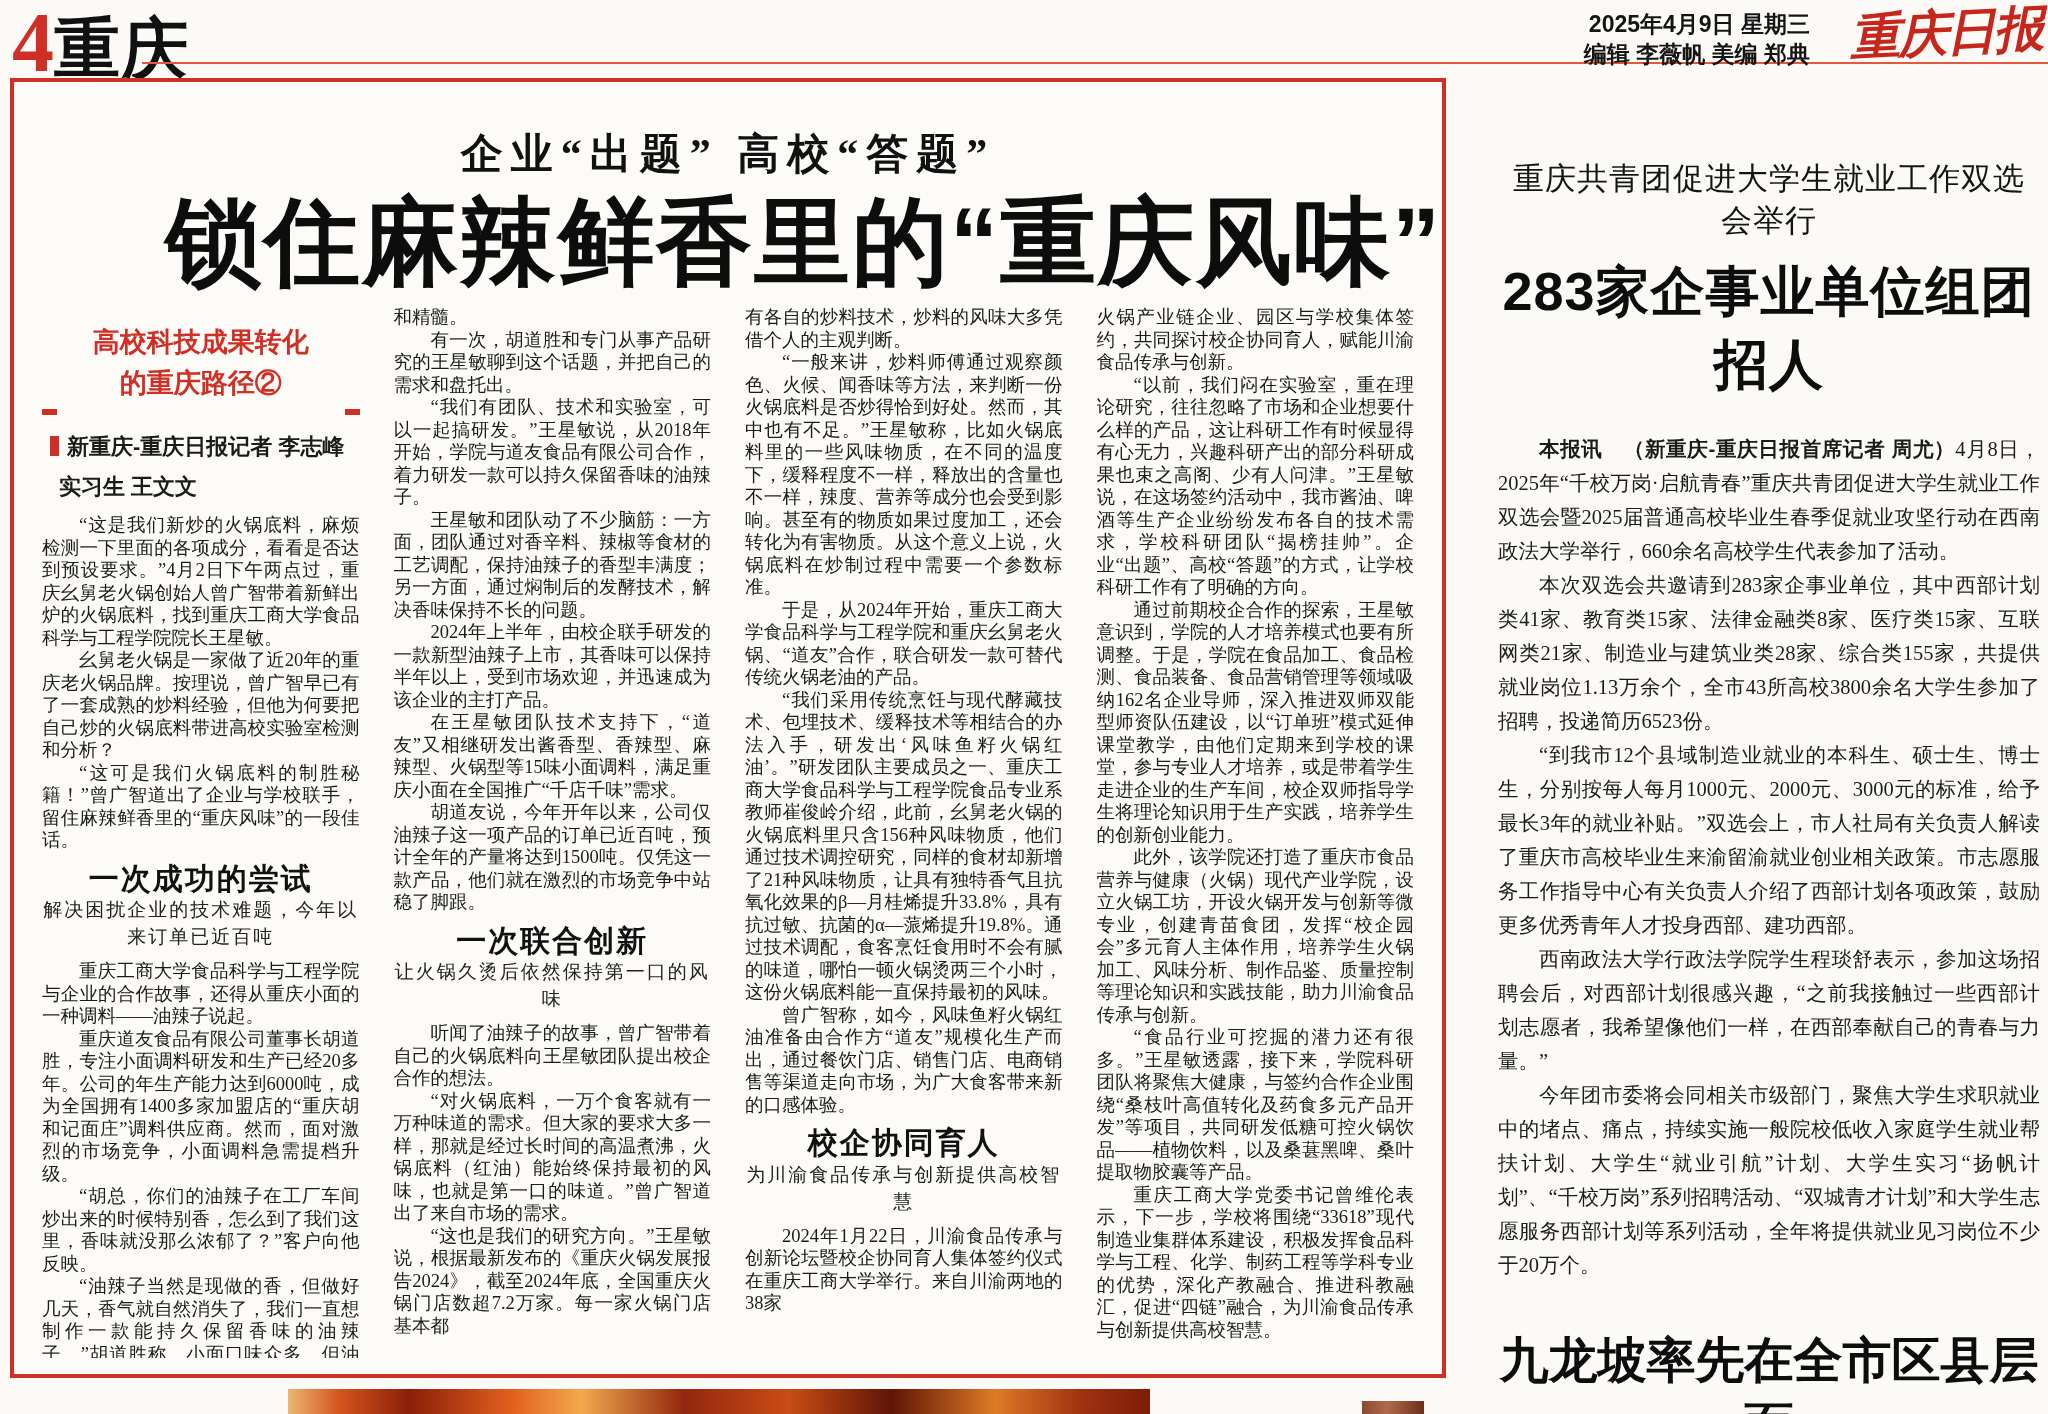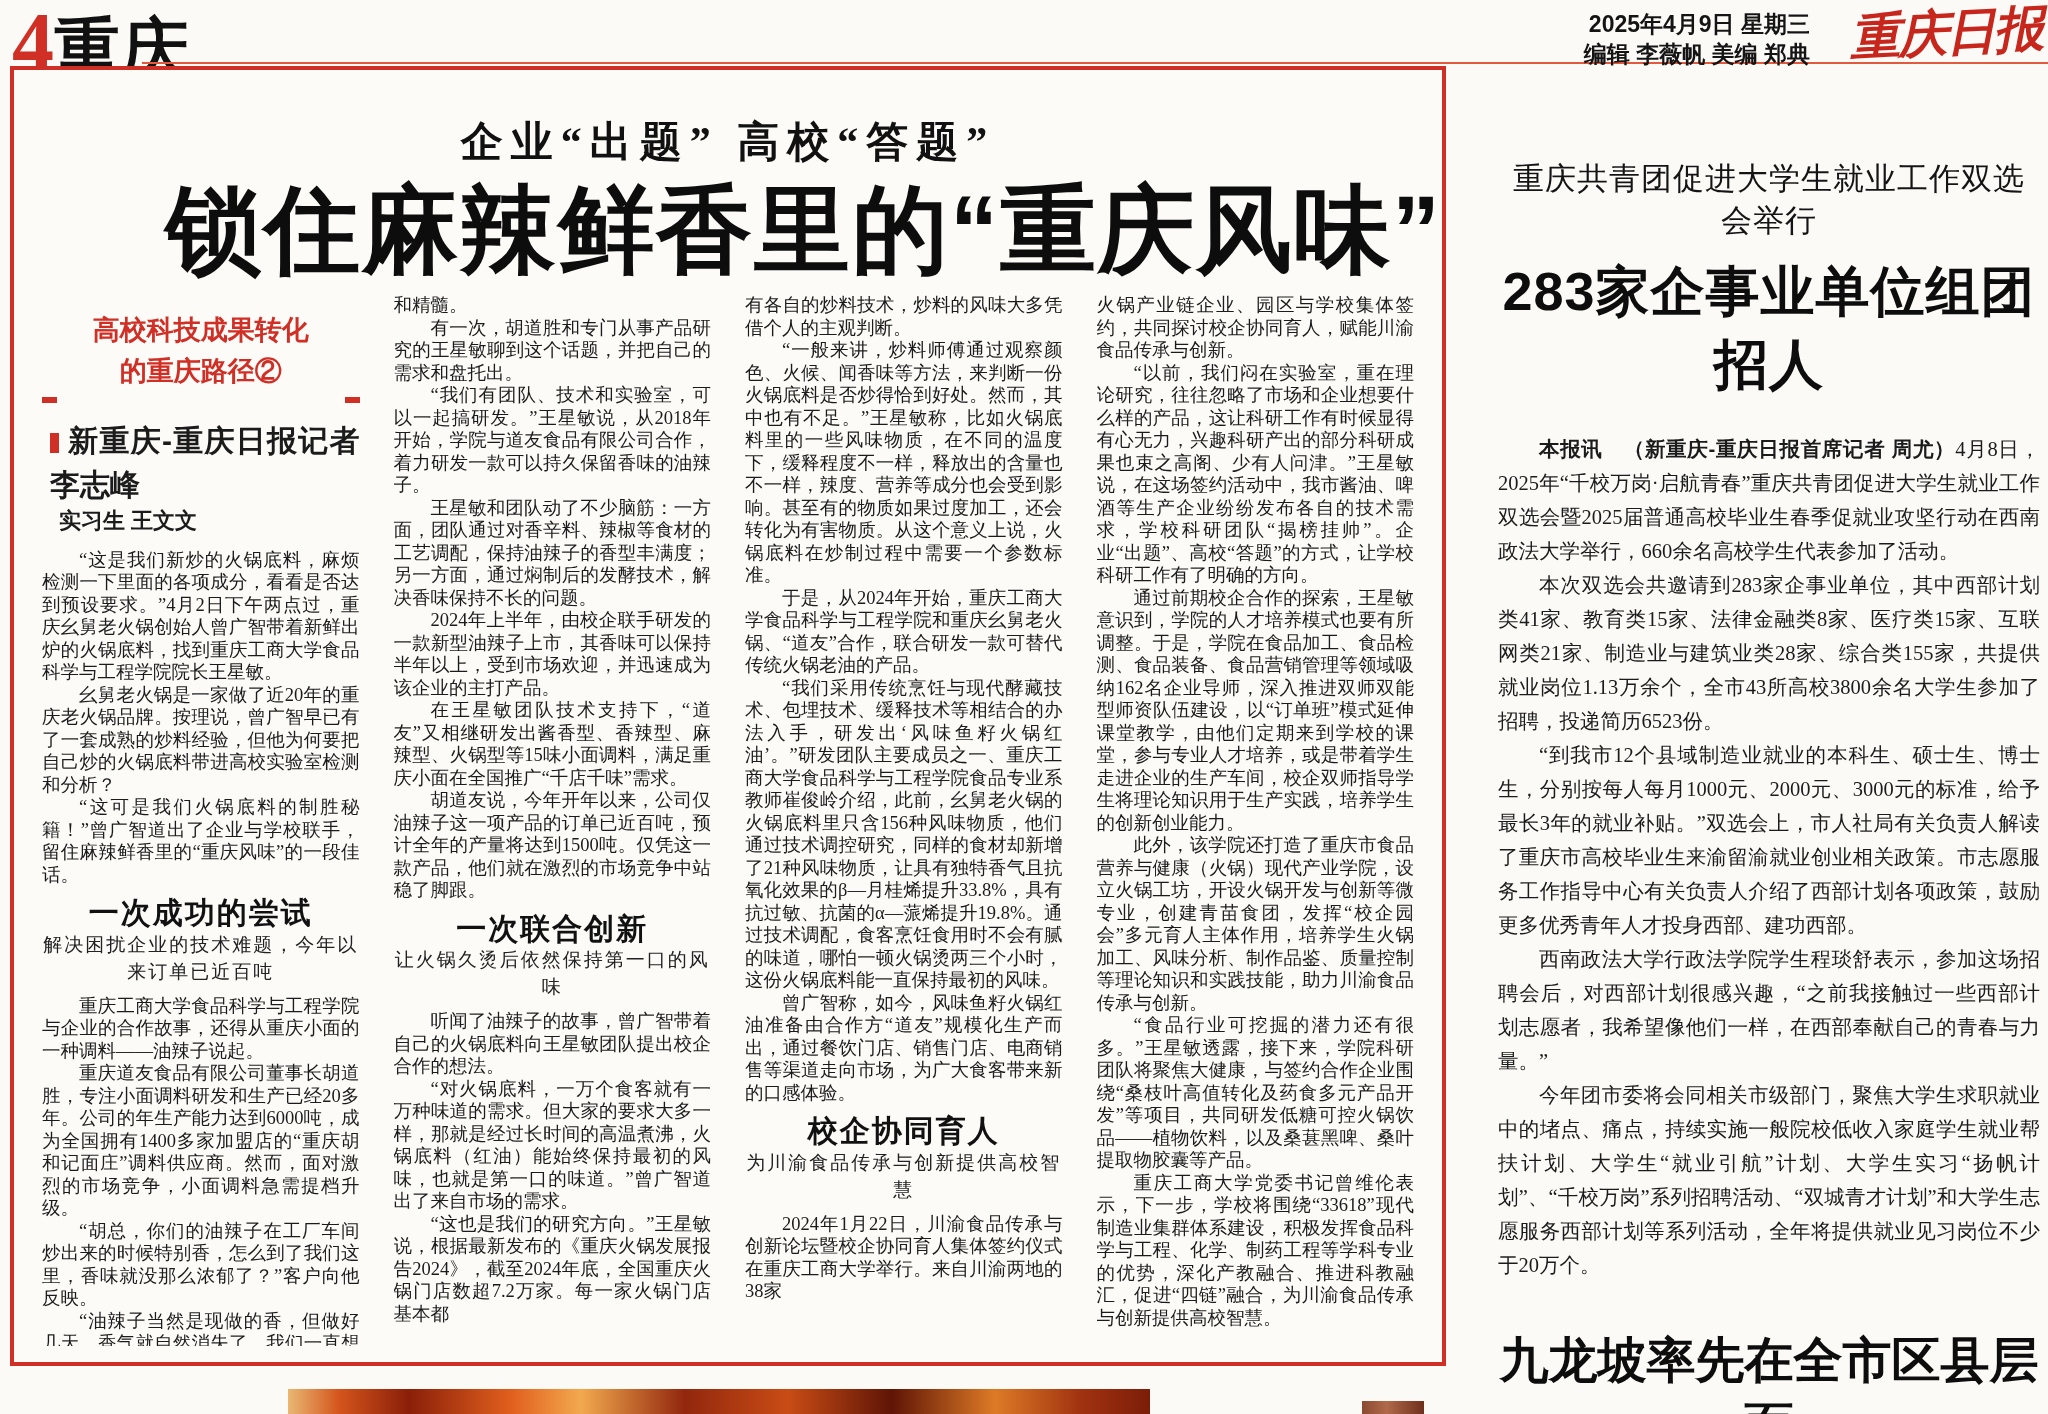--- a/index.html
+++ b/index.html
@@ -13,43 +13,43 @@
   .psec{font-size:66px;font-weight:900;color:#111;font-family:"Liberation Serif",serif;letter-spacing:2px;}
   .hrule{position:absolute;left:142px;top:62px;right:0;height:2px;background:#e25a3e;}
   .dateblock{position:absolute;right:238px;top:10px;text-align:right;
              font-family:"Liberation Sans",sans-serif;font-size:23px;font-weight:600;
              line-height:1.3;color:#141414;}
   .masthead{position:absolute;right:6px;top:0px;font-size:50px;font-weight:bold;font-style:italic;
             color:#c7261c;font-family:"DejaVu Serif",serif;transform:rotate(-3deg);
             letter-spacing:-2px;white-space:nowrap;}
 
   
-  .main-box{position:absolute;left:10px;top:66px;width:1436px;height:1300px;
+  .main-box{position:absolute;left:10px;top:78px;width:1436px;height:1300px;
             border:4px solid #d02f26;background:#fcfbf8;box-sizing:border-box;}
   .kicker{margin-top:44px;text-align:center;font-size:42px;font-weight:bold;
           letter-spacing:8px;color:#111;}
   .headline{margin:10px 0 0 0;text-align:right;font-family:"Liberation Sans","DejaVu Sans",sans-serif;
             font-weight:700;font-size:96px;letter-spacing:2px;color:#0d0d0d;line-height:1.05;}
   .cols{position:absolute;left:28px;right:28px;top:224px;height:1052px;display:flex;gap:34px;}
   .col{flex:1 1 0;overflow:hidden;font-size:18.5px;line-height:22.5px;text-align:justify;}
   .col p{margin:0;text-indent:2em;}
   .col p.noind{text-indent:0;}
   .xhead{margin:16px 0 6px 0;text-align:center;font-family:"Liberation Sans",sans-serif;
          font-weight:900;font-size:30px;letter-spacing:2px;color:#111;}
   .deck{margin:0 auto 10px auto;text-align:center;font-size:19px;line-height:27px;
         letter-spacing:2px;color:#222;font-family:"DejaVu Serif",serif;}
 
   .series-box{display:flex;align-items:flex-end;margin:4px 0 16px 0;}
   .series-box .br{width:12px;}
   .series-box .br.l{border:3px solid #d02f26;border-right:none;}
   .series-box .br.r{border:3px solid #d02f26;border-left:none;}
   .series-text{flex:1;text-align:center;color:#d02f26;font-family:"Liberation Sans",sans-serif;
                font-weight:bold;font-size:27px;line-height:1.5;padding:12px 0;}
-  .byline{font-family:"Liberation Sans",sans-serif;font-size:30px;font-weight:600;
-          line-height:1.45;margin-bottom:4px;padding-left:8px;}
+  .byline{font-family:"Liberation Sans",sans-serif;font-size:22px;font-weight:600;
+          line-height:1.45;margin-bottom:13px;padding-left:8px;}
   .redbar{display:inline-block;width:9px;height:20px;background:#d02f26;
           margin-right:8px;vertical-align:-2px;}
   .byline2{font-family:"Liberation Sans",sans-serif;font-size:22px;font-weight:600;
            margin:0 0 16px 17px;}
 
   
   .right{position:absolute;left:1498px;top:158px;width:542px;}
   .kicker2{text-align:center;font-family:"Liberation Sans",sans-serif;font-size:31px;
            font-weight:500;letter-spacing:1px;color:#141414;}
   .head-a{margin:14px 0 30px 0;text-align:center;font-family:"Liberation Sans",sans-serif;

